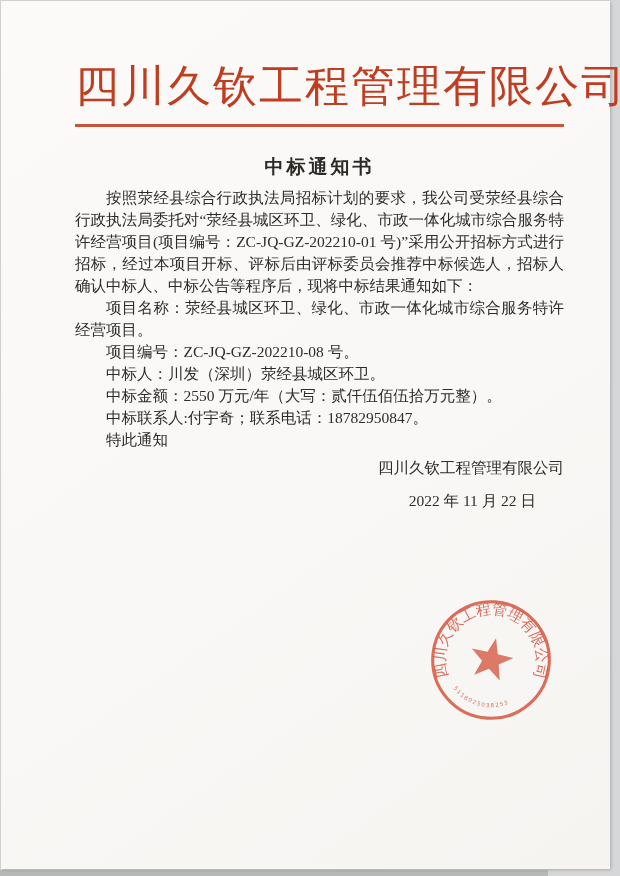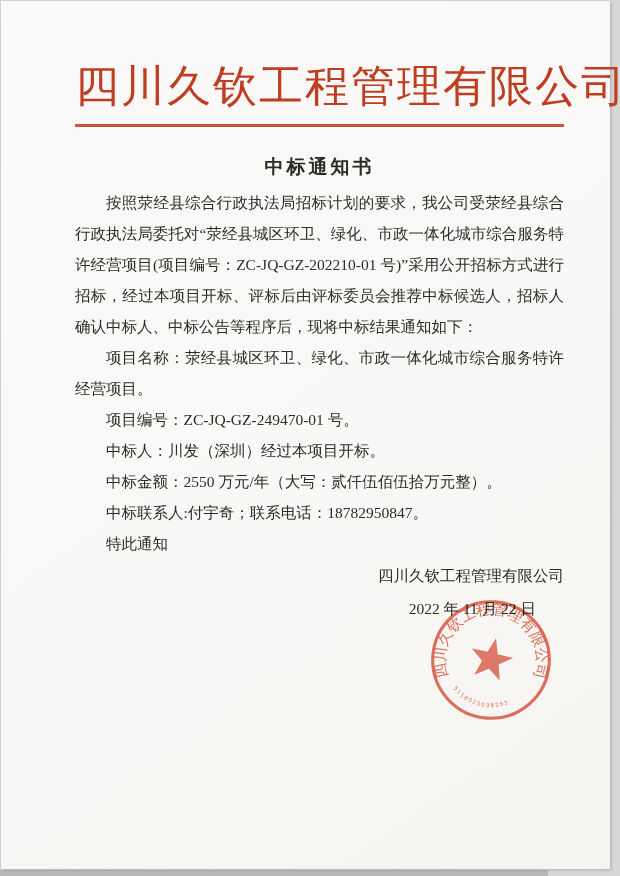--- a/index.html
+++ b/index.html
@@ -51,21 +51,21 @@
     font-size: 19px;
     font-weight: 700;
     letter-spacing: 3px;
     text-align: center;
     color: #2b2a27;
   }
 
   .doc-body {
     margin-top: 7px;
     font-size: 15.5px;
-    line-height: 31px;
+    line-height: 22px;
     color: #2e2c29;
     text-align: justify;
   }
   .doc-body p { margin: 0; text-indent: 2em; }
 
   .signature-block {
     font-size: 15.5px;
     line-height: 33px;
     color: #2e2c29;
     text-align: right;
@@ -94,22 +94,22 @@
 
     <h1 class="company-header">四川久钦工程管理有限公司</h1>
 
     <div class="header-rule"></div>
 
     <div class="doc-title">中标通知书</div>
 
     <div class="doc-body">
       <p>按照荥经县综合行政执法局招标计划的要求，我公司受荥经县综合行政执法局委托对“荥经县城区环卫、绿化、市政一体化城市综合服务特许经营项目(项目编号：ZC-JQ-GZ-202210-01 号)”采用公开招标方式进行招标，经过本项目开标、评标后由评标委员会推荐中标候选人，招标人确认中标人、中标公告等程序后，现将中标结果通知如下：</p>
       <p>项目名称：荥经县城区环卫、绿化、市政一体化城市综合服务特许经营项目。</p>
-      <p>项目编号：ZC-JQ-GZ-249470-01 号。</p>
-      <p>中标人：川发（深圳）经过本项目开标。</p>
+      <p>项目编号：ZC-JQ-GZ-202210-08 号。</p>
+      <p>中标人：川发（深圳）荥经县城区环卫。</p>
       <p>中标金额：2550 万元/年（大写：贰仟伍佰伍拾万元整）。</p>
       <p>中标联系人:付宇奇；联系电话：18782950847。</p>
       <p>特此通知</p>
     </div>
 
     <div class="signature-block">
       <div class="signature-company">四川久钦工程管理有限公司</div>
       <div class="signature-date">2022 年 11 月 22 日</div>
     </div>
   </div>

